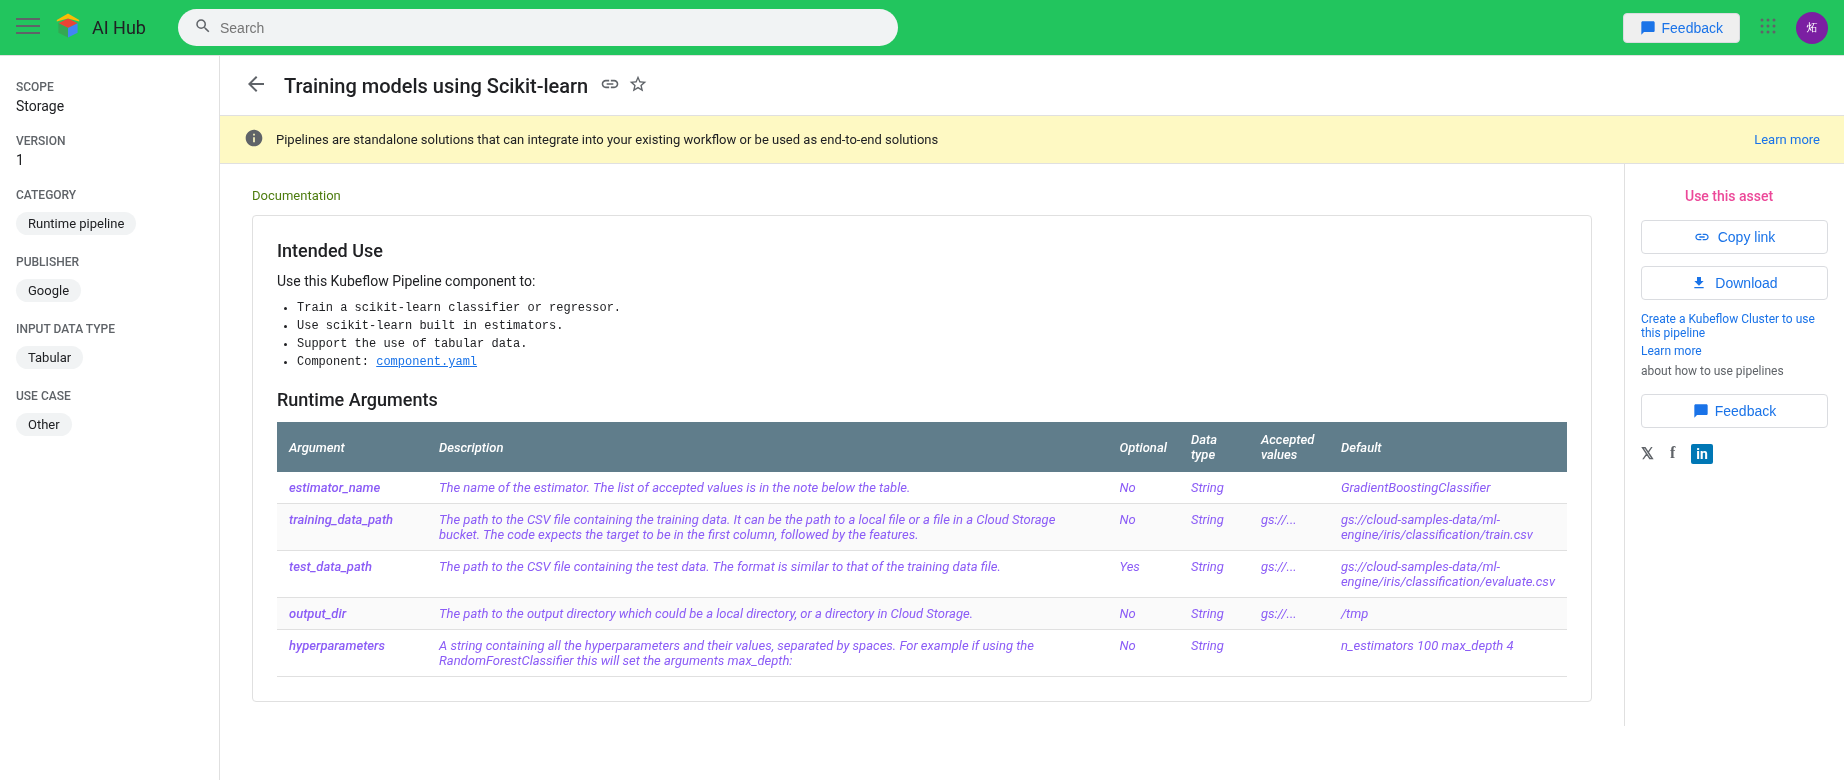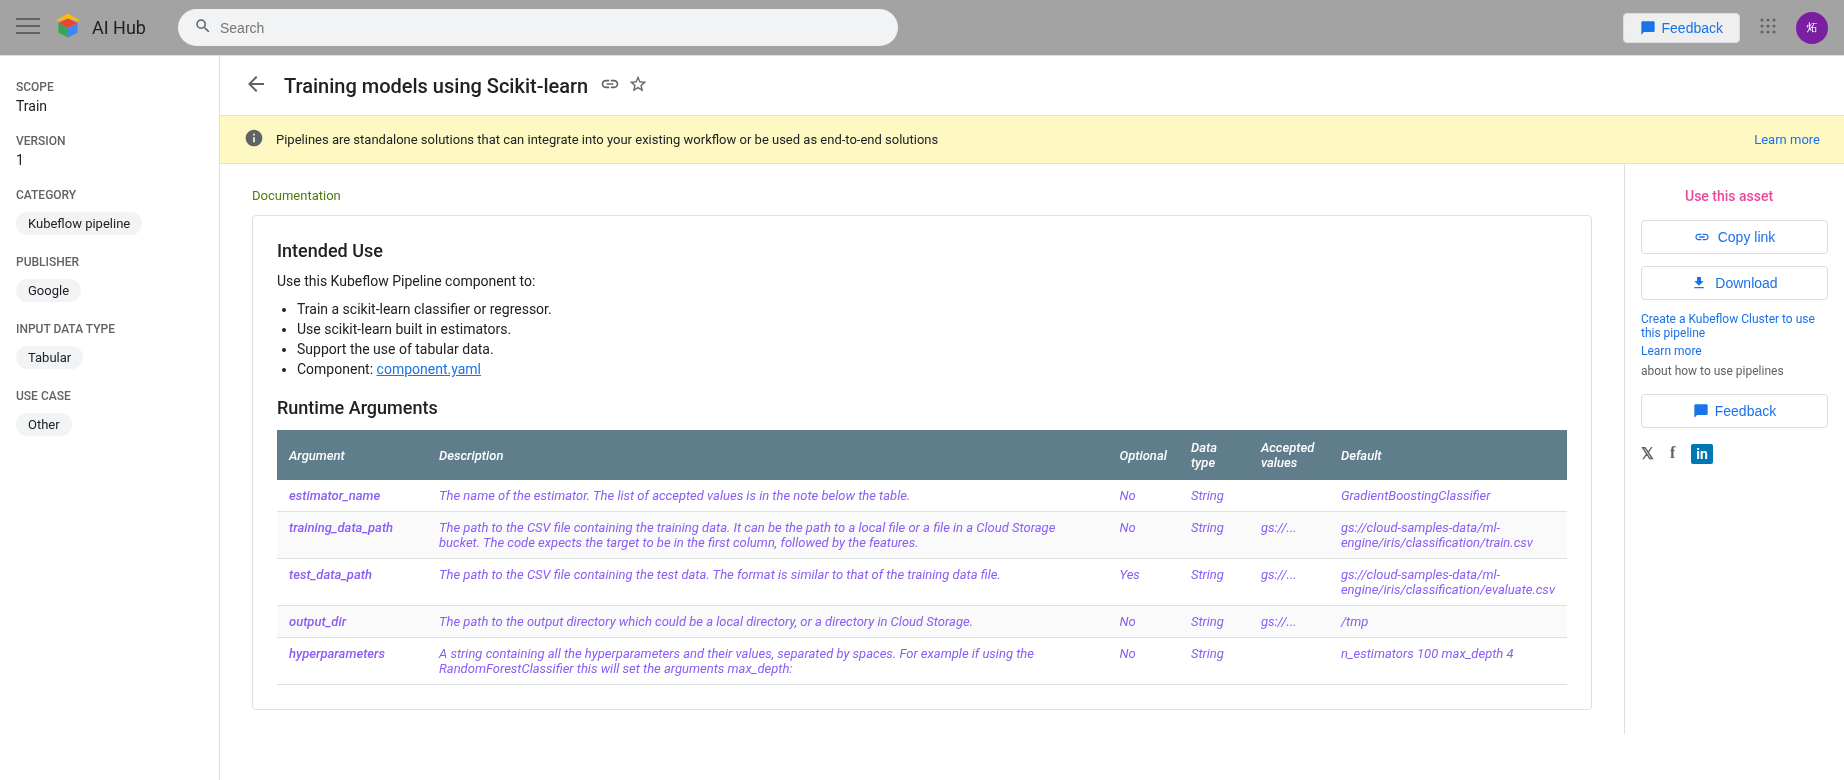--- a/index.html
+++ b/index.html
@@ -2,21 +2,21 @@
 <html><head>
   <meta charset="utf-8">
   <style>
     * { box-sizing: border-box; margin: 0; padding: 0; }
     body { font-family: 'Google Sans', Roboto, Arial, sans-serif; font-size: 14px; color: #202124; background: #fff; overflow: hidden; }
 
     
     .top-nav {
       display: flex; align-items: center; height: 56px;
       padding: 0 16px; border-bottom: 1px solid #e0e0e0;
-      position: fixed; top: 0; left: 0; right: 0; background: #a3a3a3; z-index: 100;
+      position: fixed; top: 0; left: 0; right: 0; background: #22c55e; z-index: 100;
     }
     .nav-menu-icon { margin-right: 12px; cursor: pointer; }
     .nav-logo { display: flex; align-items: center; margin-right: 16px; }
     .nav-logo-icon { width: 32px; height: 32px; margin-right: 8px; }
     .nav-title { font-size: 18px; color: #202124; font-weight: 400; }
     .nav-search {
       display: flex; align-items: center; flex: 1; max-width: 720px;
       background: #f1f3f4; border-radius: 24px; padding: 8px 16px;
       margin: 0 16px;
     }
@@ -78,21 +78,21 @@
     .content-body { display: flex; padding: 0; }
     .doc-area { flex: 1; padding: 24px 32px; min-width: 0; }
     .doc-section-title { font-size: 13px; color: #4d7c0f; margin-bottom: 12px; }
 
     .doc-card {
       border: 1px solid #e0e0e0; border-radius: 4px; padding: 24px;
     }
     .section-heading { font-size: 18px; font-weight: 500; margin-bottom: 12px; color: #202124; }
     .section-sub { font-size: 14px; color: #202124; margin-bottom: 12px; }
     .bullet-list { list-style: disc; padding-left: 20px; margin-bottom: 16px; }
-    .bullet-list li { font-size: 14px; color: #202124; margin-bottom: 4px; }
+    .bullet-list li { font-size: 12px; color: #202124; margin-bottom: 4px; font-family: Liberation Mono, monospace; }
     .component-link { color: #1a73e8; text-decoration: underline; cursor: pointer; }
 
     .runtime-heading { font-size: 18px; font-weight: 500; margin: 20px 0 12px; color: #202124; }
 
     
     .args-table { width: 100%; border-collapse: collapse; font-size: 13px; font-style: italic; }
     .args-table thead tr { background: #607d8b; color: #fff; }
     .args-table thead th { padding: 10px 12px; text-align: left; font-weight: 500; }
     .args-table tbody tr { border-bottom: 1px solid #e0e0e0; }
     .args-table tbody tr:nth-child(even) { background: #fafafa; }
@@ -181,29 +181,29 @@
   <div class="avatar">
     <span style="font-size:11px">炻</span>
   </div>
 </nav>
 
 <div class="page-wrapper">
 
   <aside class="sidebar">
     <div class="sidebar-section">
       <div class="sidebar-label">Scope</div>
-      <div class="sidebar-value">Train</div>
+      <div class="sidebar-value">Storage</div>
     </div>
     <div class="sidebar-section">
       <div class="sidebar-label">Version</div>
       <div class="sidebar-value">1</div>
     </div>
     <div class="sidebar-section">
       <div class="sidebar-label">Category</div>
-      <div class="chip">Kubeflow pipeline</div>
+      <div class="chip">Runtime pipeline</div>
     </div>
     <div class="sidebar-section">
       <div class="sidebar-label">Publisher</div>
       <div class="chip">Google</div>
     </div>
     <div class="sidebar-section">
       <div class="sidebar-label">Input data type</div>
       <div class="chip">Tabular</div>
     </div>
     <div class="sidebar-section">

